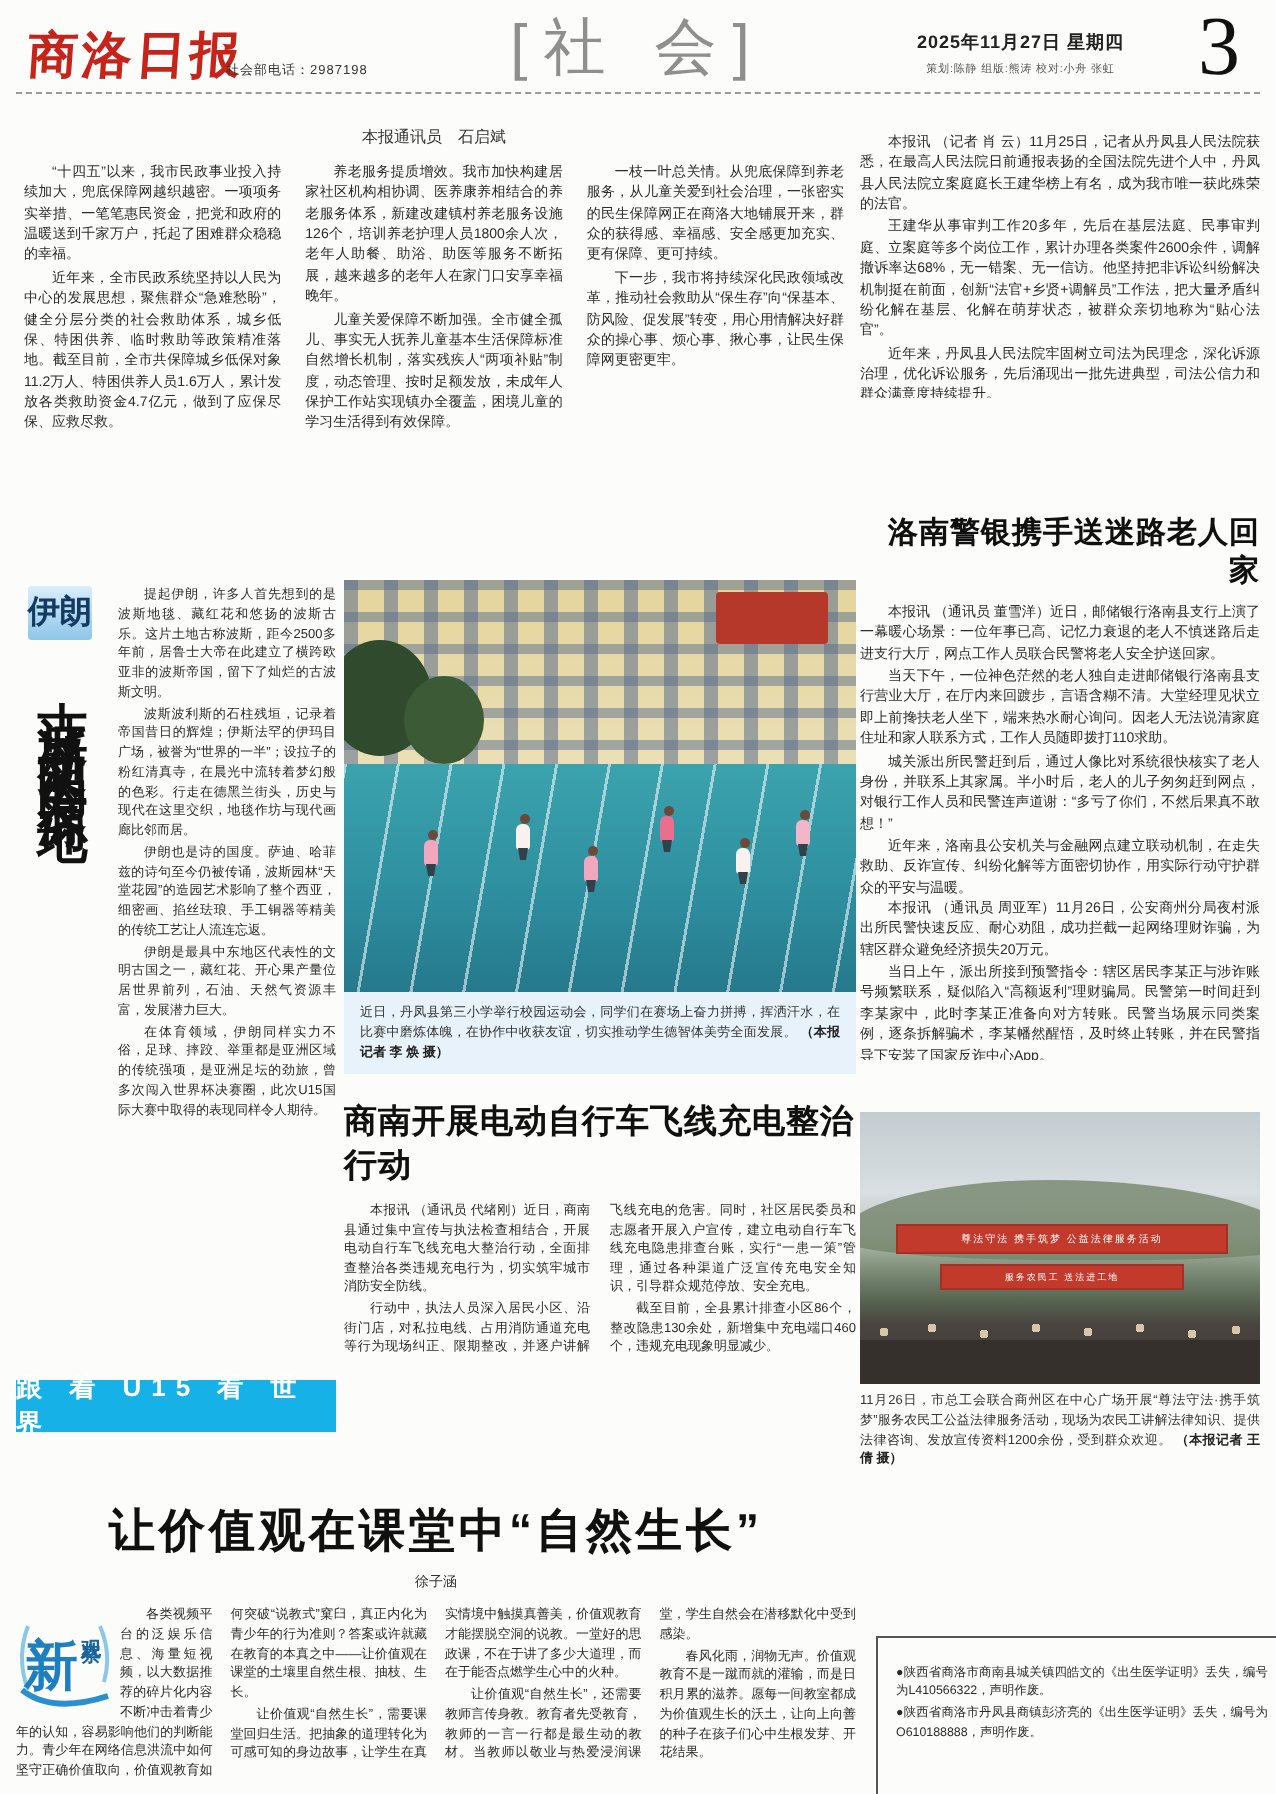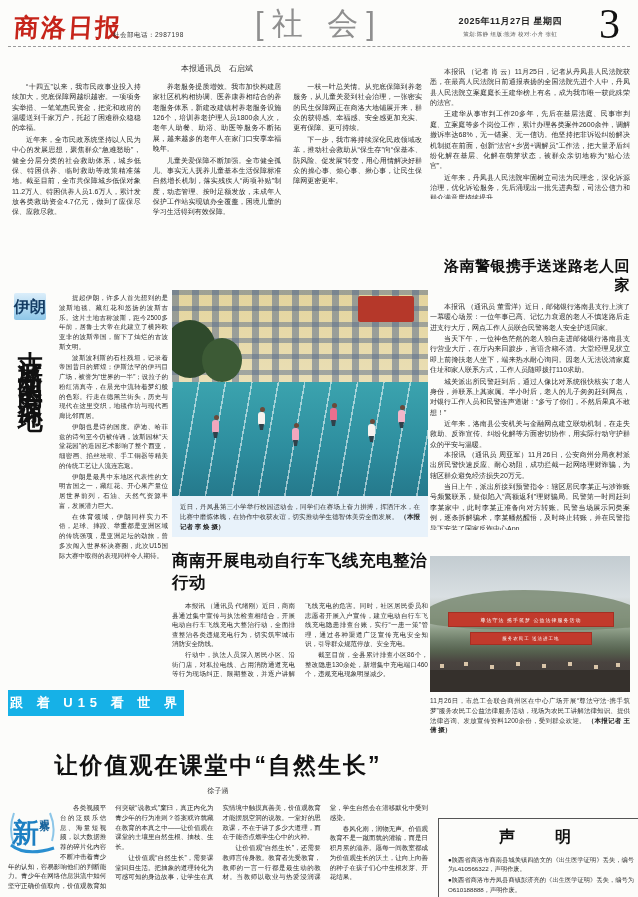--- a/index.html
+++ b/index.html
@@ -74,21 +74,21 @@
 
   
   .iran-box{position:absolute;left:8px;top:293px;width:160px;height:396px;}
   .iran-body{font-size:6.5px;line-height:1.5;text-align:justify;color:#2b2b2b;height:396px;overflow:hidden;}
   .iran-body p{margin:0 0 1px 0;text-indent:2em;}
   .iran-titlecol{float:left;width:44px;height:348px;margin-right:7px;display:flex;flex-direction:column;align-items:center;}
   .iran-tag{width:32px;padding:5px 0 4px;text-align:center;font-size:16px;font-weight:900;color:#133b63;
         line-height:1.15;background:linear-gradient(180deg,#dbeefa,#8ec6e8);border-radius:2px;}
   .iran-vtitle{margin-top:10px;writing-mode:vertical-rl;font-size:25px;font-weight:900;color:#111;
         letter-spacing:7px;line-height:1.1;}
-  .u15-banner{position:absolute;left:0;top:397px;width:176px;height:26px;background:#16b1e7;
+  .u15-banner{position:absolute;left:0;top:397px;width:160px;height:26px;background:#16b1e7;
         color:#fff;font-weight:900;font-size:13px;letter-spacing:5px;display:flex;align-items:center;justify-content:center;}
 
   
   .photo-school{position:absolute;left:172px;top:290px;width:256px;height:206px;overflow:hidden;background:#e9dcae;}
   .bldg{position:absolute;left:0;top:0;width:256px;height:92px;
         background:
          repeating-linear-gradient(90deg,rgba(90,110,140,.55) 0 7px,transparent 7px 20px),
          repeating-linear-gradient(180deg,rgba(90,110,140,.5) 0 5px,transparent 5px 16px),
          linear-gradient(180deg,#e4d49c,#eadfb6);}
   .bldg-red{position:absolute;right:14px;top:6px;width:56px;height:26px;background:#b5382a;border-radius:2px;}
@@ -188,21 +188,20 @@
     <div class="banner-red b1">尊法守法 携手筑梦 公益法律服务活动</div>
     <div class="banner-red b2">服务农民工 送法进工地</div>
     <div class="crowd"></div>
   </figure>
   <div class="event-caption">
     <span>11月26日，市总工会联合商州区在中心广场开展“尊法守法·携手筑梦”服务农民工公益法律服务活动，现场为农民工讲解法律知识、提供法律咨询、发放宣传资料1200余份，受到群众欢迎。</span>
     <span class="credit">（本报记者 王 倩 摄）</span>
   </div>
 
   <section class="statement">
-    <h3>声　明</h3>
     <div class="body-text">
         <p>●陕西省商洛市商南县城关镇四皓文的《出生医学证明》丢失，编号为L410566322，声明作废。</p>
         <p>●陕西省商洛市丹凤县商镇彭济亮的《出生医学证明》丢失，编号为O610188888，声明作废。</p>
       </div>
   </section>
 
   <aside class="iran-box">
     <div class="iran-body">
       <div class="iran-titlecol">
         <div class="iran-tag">伊朗</div>

